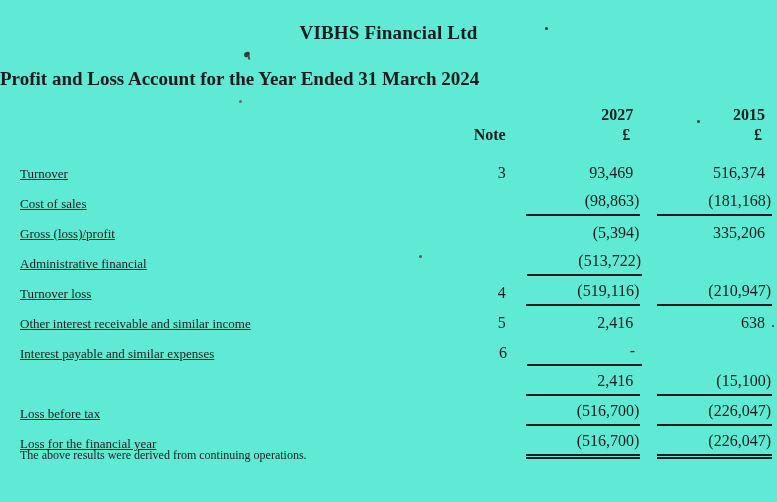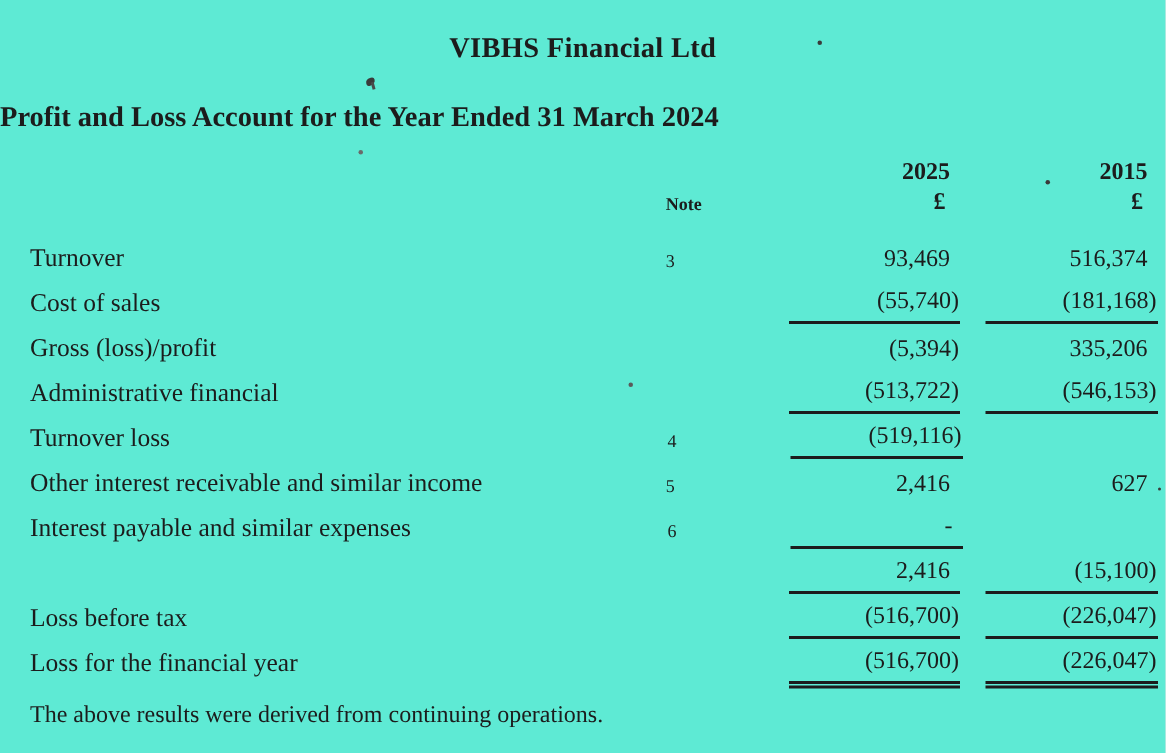--- a/index.html
+++ b/index.html
@@ -28,22 +28,22 @@
     font-weight: bold;
   }
   .table {
     position: absolute;
     top: 108px; left: 20px;
     width: 752px;
   }
   .trow { display: flex; align-items: flex-end; height: 30px; }
   .trow.hdr { height: 20px; }
   .spacer { height: 8px; }
-  .c-label  { width: 425px; padding-bottom: 4px; font-size: 17px; white-space: nowrap; }
-  .c-note   { width: 62px;  padding-bottom: 4px; font-size: 12px; text-align: left; }
+  .c-label  { width: 425px; padding-bottom: 4px; font-size: 13px; white-space: nowrap; text-decoration: underline; }
+  .c-note   { width: 62px;  padding-bottom: 4px; font-size: 16px; text-align: right; }
   .c-gap1   { width: 20px; }
   .c-gap2   { width: 17px; }
   .c-val {
     width: 115px;
     box-sizing: border-box;
     padding-bottom: 4px;
     padding-right: 1px;
     font-size: 16px;
     text-align: right;
     white-space: nowrap;
@@ -55,22 +55,22 @@
   .u-double { border-bottom: 2px solid #1c1c1c; position: relative; }
   .u-double::after {
     content: "";
     position: absolute;
     left: 0; right: 0; bottom: -5px;
     height: 2px;
     background: #1c1c1c;
   }
   .footnote {
     position: absolute;
-    top: 468px; left: 20px;
-    font-size: 16px;
+    top: 448px; left: 20px;
+    font-size: 12px;
   }
   
   .speck { position: absolute; background: #3a3a3a; border-radius: 50%; }
   .speck.s1 { left: 244px; top: 52px; width: 6px; height: 5px; border-radius: 60% 40% 70% 30%; transform: rotate(-15deg); }
   .speck.s1::after { content:""; position:absolute; left:3px; top:3px; width:2px; height:5px; background:#4a4a4a; }
   .speck.s2 { left: 545px; top: 27px; width: 3px; height: 3px; }
   .speck.s3 { left: 239px; top: 100px; width: 3px; height: 3px; background:#6a6a6a; }
   .speck.s4 { left: 697px; top: 120px; width: 3px; height: 3px; }
   .speck.s5 { left: 419px; top: 255px; width: 3px; height: 3px; background:#5a5a5a; }
   .speck.s6 { left: 772px; top: 325px; width: 2px; height: 2px; }
@@ -82,21 +82,21 @@
 
   <div class="title">VIBHS Financial Ltd</div>
   <div class="subtitle">Profit and Loss Account for the Year Ended 31 March 2024</div>
 
   <div class="table">
 
     <div class="trow hdr">
       <div class="c-label"></div>
       <div class="c-note"></div>
       <div class="c-gap1"></div>
-      <div class="c-val bold pos">2025</div>
+      <div class="c-val bold pos">2027</div>
       <div class="c-gap2"></div>
       <div class="c-val bold pos">2015</div>
     </div>
 
     <div class="trow hdr">
       <div class="c-label"></div>
       <div class="c-note bold">Note</div>
       <div class="c-gap1"></div>
       <div class="c-val bold cur">£</div>
       <div class="c-gap2"></div>
@@ -111,54 +111,54 @@
     <div class="c-note">3</div>
     <div class="c-gap1"></div>
     <div class="c-val pos">93,469</div>
     <div class="c-gap2"></div>
     <div class="c-val pos">516,374</div>
   </div>
         <div class="trow">
     <div class="c-label">Cost of sales</div>
     <div class="c-note"></div>
     <div class="c-gap1"></div>
-    <div class="c-val u-single">(55,740)</div>
+    <div class="c-val u-single">(98,863)</div>
     <div class="c-gap2"></div>
     <div class="c-val u-single">(181,168)</div>
   </div>
         <div class="trow">
     <div class="c-label">Gross (loss)/profit</div>
     <div class="c-note"></div>
     <div class="c-gap1"></div>
     <div class="c-val">(5,394)</div>
     <div class="c-gap2"></div>
     <div class="c-val pos">335,206</div>
   </div>
         <div class="trow">
     <div class="c-label">Administrative financial</div>
     <div class="c-note"></div>
     <div class="c-gap1"></div>
     <div class="c-val u-single">(513,722)</div>
     <div class="c-gap2"></div>
-    <div class="c-val u-single">(546,153)</div>
   </div>
         <div class="trow">
     <div class="c-label">Turnover loss</div>
     <div class="c-note">4</div>
     <div class="c-gap1"></div>
     <div class="c-val u-single">(519,116)</div>
     <div class="c-gap2"></div>
+    <div class="c-val u-single">(210,947)</div>
   </div>
         <div class="trow">
     <div class="c-label">Other interest receivable and similar income</div>
     <div class="c-note">5</div>
     <div class="c-gap1"></div>
     <div class="c-val pos">2,416</div>
     <div class="c-gap2"></div>
-    <div class="c-val pos">627</div>
+    <div class="c-val pos">638</div>
   </div>
         <div class="trow">
     <div class="c-label">Interest payable and similar expenses</div>
     <div class="c-note">6</div>
     <div class="c-gap1"></div>
     <div class="c-val u-single pos">-</div>
     <div class="c-gap2"></div>
   </div>
         <div class="trow">
     <div class="c-label"></div>

